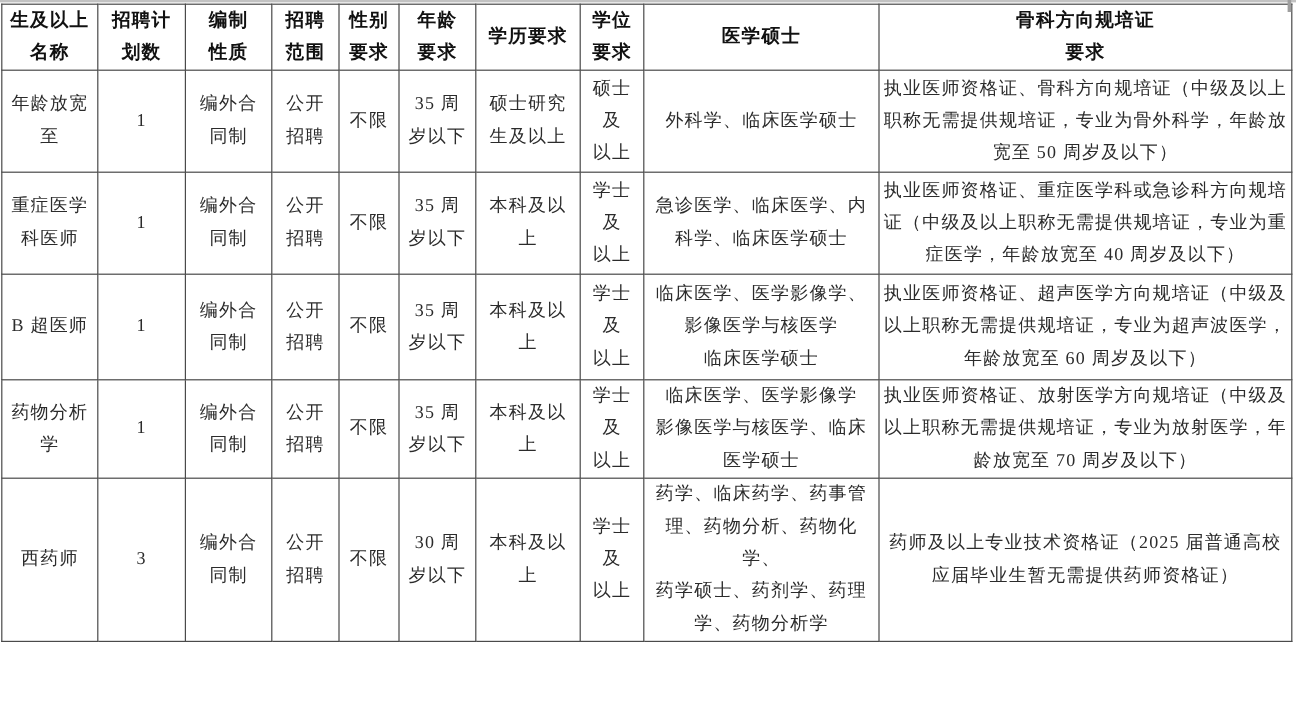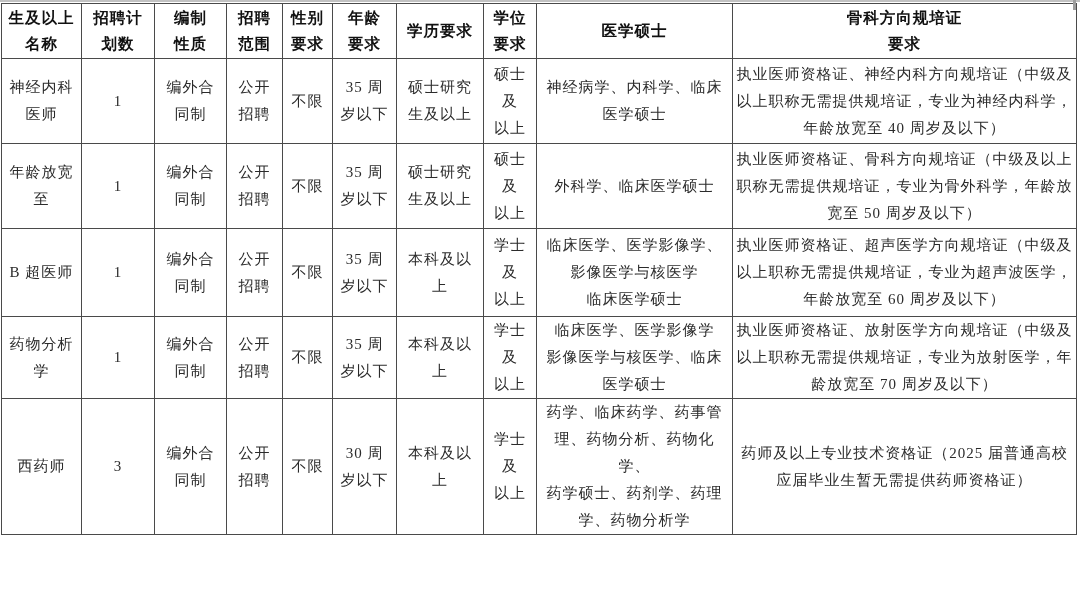--- a/index.html
+++ b/index.html
@@ -104,55 +104,55 @@
 要求</th>
       <th>学历要求</th>
       <th>学位
 要求</th>
       <th>医学硕士</th>
       <th>骨科方向规培证
 要求</th>
     </tr>
   </thead>
   <tbody>
-    <tr class="h-r0">
-      <td>神经内科
-医师</td>
+    <tr class="h-r1">
+      <td>年龄放宽至</td>
       <td>1</td>
       <td>编外合
 同制</td>
       <td>公开
 招聘</td>
       <td>不限</td>
       <td>35 周
 岁以下</td>
       <td>硕士研究
 生及以上</td>
       <td>硕士及
 以上</td>
-      <td class="c-major">神经病学、内科学、临床
-医学硕士</td>
-      <td class="c-other">执业医师资格证、神经内科方向规培证（中级及以上职称无需提供规培证，专业为神经内科学，年龄放宽至 40 周岁及以下）</td>
-    </tr>
-    <tr class="h-r1">
-      <td>年龄放宽至</td>
-      <td>1</td>
-      <td>编外合
-同制</td>
-      <td>公开
-招聘</td>
-      <td>不限</td>
-      <td>35 周
-岁以下</td>
-      <td>硕士研究
-生及以上</td>
-      <td>硕士及
-以上</td>
       <td class="c-major">外科学、临床医学硕士</td>
       <td class="c-other">执业医师资格证、骨科方向规培证（中级及以上职称无需提供规培证，专业为骨外科学，年龄放宽至 50 周岁及以下）</td>
+    </tr>
+    <tr class="h-r2">
+      <td>重症医学
+科医师</td>
+      <td>1</td>
+      <td>编外合
+同制</td>
+      <td>公开
+招聘</td>
+      <td>不限</td>
+      <td>35 周
+岁以下</td>
+      <td>本科及以
+上</td>
+      <td>学士及
+以上</td>
+      <td class="c-major">急诊医学、临床医学、内
+科学、临床医学硕士</td>
+      <td class="c-other">执业医师资格证、重症医学科或急诊科方向规培证（中级及以上职称无需提供规培证，专业为重症医学，年龄放宽至 40 周岁及以下）</td>
     </tr>
     <tr class="h-r3">
       <td>B 超医师</td>
       <td>1</td>
       <td>编外合
 同制</td>
       <td>公开
 招聘</td>
       <td>不限</td>
       <td>35 周

